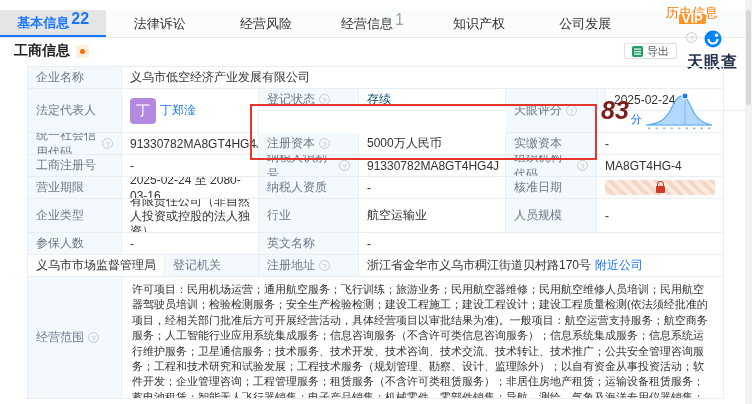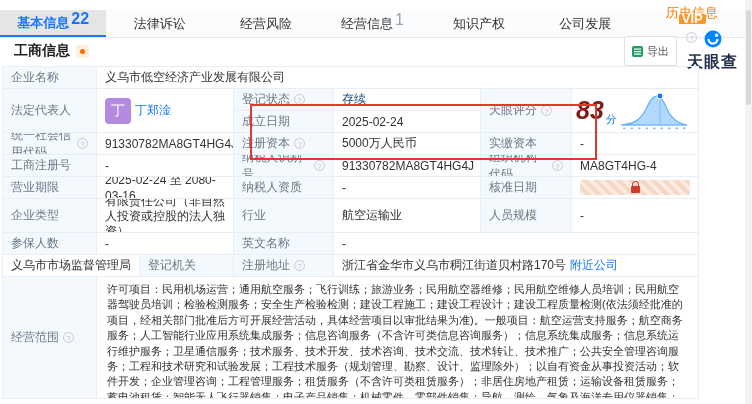--- a/index.html
+++ b/index.html
@@ -21,35 +21,35 @@
   .qmark::after{content:"?";}
   
   .sechead{position:absolute;top:40px;left:14px;right:14px;height:22px;display:flex;
            align-items:center;}
   .sectitle{font-size:14px;font-weight:bold;color:#222;}
   .hotbadge{width:13px;height:13px;background:#ffefdf;border-radius:2px;margin-left:6px;
             display:flex;align-items:center;justify-content:center;}
   .hotdot{width:5px;height:5px;background:#ff6a00;border-radius:50%;}
   .htools{margin-left:auto;display:flex;align-items:center;gap:10px;}
   .exportbtn{display:flex;align-items:center;gap:4px;border:1px solid #e0e0e0;border-radius:2px;
-             background:#fff;padding:2px 7px;font-size:11px;color:#555;cursor:pointer;height:30px;box-sizing:border-box;}
+             background:#fff;padding:2px 7px;font-size:11px;color:#555;cursor:pointer;height:16px;box-sizing:border-box;}
   .brand{display:flex;align-items:center;gap:4px;flex-direction:column;}
   .brandtxt{font-size:16px;font-weight:800;color:#24314d;letter-spacing:1px;}
   
-  .tbl{position:absolute;top:66px;left:2px;width:696px;border-top:1px solid #e8eef5;
+  .tbl{position:absolute;top:66px;left:27px;width:696px;border-top:1px solid #e8eef5;
        border-left:1px solid #e8eef5;font-size:12px;}
   .row{display:flex;}
   .cell{box-sizing:border-box;border-right:1px solid #e8eef5;border-bottom:1px solid #e8eef5;
         display:flex;align-items:center;padding:0 8px;gap:4px;overflow:hidden;}
   .lab{background:#f4f9fe;color:#6b7a88;}
   .cl{width:94px;flex:none;}.cv1{width:137px;flex:none;}.cl2{width:100px;flex:none;}
   .cv2{width:147px;flex:none;}.cl3{width:91px;flex:none;}.cv3{width:127px;flex:none;}
   .sp5{width:602px;flex:none;}.sp3{width:365px;flex:none;}
   .h22{height:22px;}.h44{height:44px;}.h34{height:34px;}
-  .mid{width:247px;flex:none;display:flex;flex-direction:column;}
+  .mid{width:247px;flex:none;display:flex;flex-direction:row;}
   .mid .row{height:22px;}
   .green{color:#0c4a6e;}
   .blue{color:#1775ff;cursor:pointer;}
   .avatar{width:26px;height:26px;border-radius:4px;background:#b48ae0;color:#fff;font-size:14px;
           display:flex;align-items:center;justify-content:center;flex:none;}
   .wrap2{white-space:normal;line-height:15px;display:block;padding-top:2px;}
   .scopecell{height:122px;align-items:flex-start;display:block;padding:5px 10px;
              line-height:15.4px;font-size:11px;color:#333;}
   
   .scorewrap{gap:2px;padding:0 4px;}

